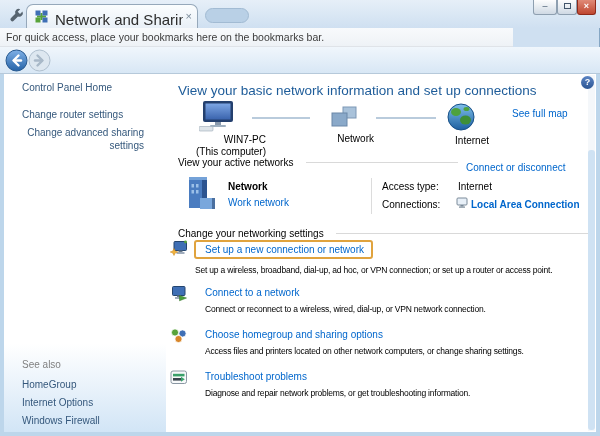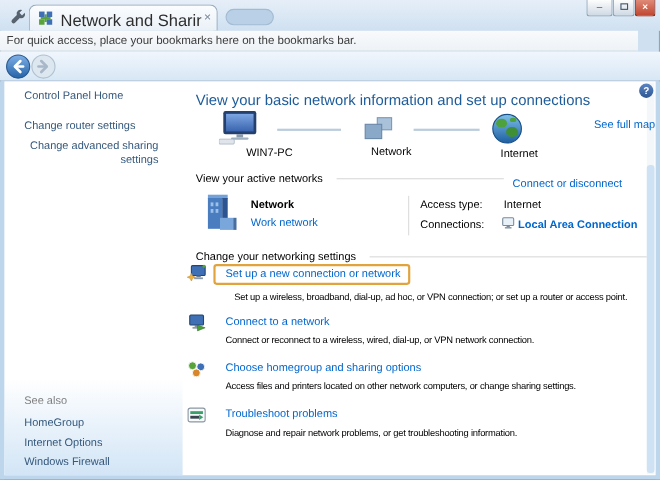--- a/index.html
+++ b/index.html
@@ -26,21 +26,21 @@
   .tab-stub { position:absolute; left:205px; top:8px; width:44px; height:15px;
     background:#b9d0e6; border:1px solid #a2bbd3; border-radius:8px; }
   .winbtn { position:absolute; top:0; height:15px; border:1px solid #8e9fb0; border-top:none;
     border-radius:0 0 3px 3px; font-size:9px; text-align:center; line-height:13px;
     background:linear-gradient(#fdfdfd,#cfd9e4); color:#41546a; }
   .winbtn.close { background:linear-gradient(#e08a77,#bf4730); border-color:#8e2a1a;
     color:#fff; font-weight:bold; }
   .maxglyph { display:inline-block; width:7px; height:6px; border:1px solid #41546a; margin-top:3px; }
 
   
-  .bookmarks { position:absolute; left:0; top:28px; width:580px; height:19px;
+  .bookmarks { position:absolute; left:0; top:28px; width:513px; height:19px;
     background:linear-gradient(#f8fafc,#eef2f6); border-bottom:1px solid #dfe3e8; }
   .bookmarks span { position:absolute; left:6px; top:3px; font-size:10.5px; color:#3c3c3c; }
 
   
   .navbar { position:absolute; left:0; top:47px; width:600px; height:27px;
     background:linear-gradient(#f0f6fc,#d8e7f5); border-bottom:1px solid #b6c9da; }
   .navchevron { position:absolute; left:53px; top:59px; width:0; height:0;
     border-left:4px solid transparent; border-right:4px solid transparent;
     border-top:4px solid #5d7a96; }
   .addressbar { position:absolute; left:62px; top:50px; width:396px; height:20px;
@@ -202,41 +202,42 @@
           <stop offset="1" stop-color="#3a64ad"></stop>
         </linearGradient>
       </defs>
     <rect x="4" y="0" width="30" height="21" rx="2" fill="#24406e"></rect>
     <rect x="6.5" y="2.5" width="25" height="16" fill="url(#gscr)"></rect>
     <rect x="16" y="21" width="6" height="3" fill="#8a9aad"></rect>
     <rect x="11" y="24" width="16" height="2" rx="1" fill="#9fb0c0"></rect>
     <rect x="0" y="25.5" width="14" height="4.5" rx="1" fill="#dfe5ea" stroke="#9aa8b5" stroke-width="0.6"></rect>
   </svg>
   <div class="maplabel" style="left:170px;top:134px;width:96px">WIN7-PC</div>
+  <div class="maplabel" style="left:170px;top:146px;width:96px">(This computer)</div>
   <div class="mapline" style="left:252px;top:117px;width:58px"></div>
   <svg class="abs" style="left:329px;top:105px" width="30" height="24" viewBox="0 0 30 24">
     <rect x="14" y="2" width="13" height="11" fill="#a9c2da" stroke="#7d97b5"></rect>
     <rect x="3" y="8" width="15" height="13" fill="#8aa9c9" stroke="#6a87a8"></rect>
   </svg>
   <div class="maplabel" style="left:314px;top:133px;width:60px">Network</div>
   <div class="mapline" style="left:376px;top:117px;width:60px"></div>
   <svg class="abs" style="left:447px;top:103px" width="28" height="28" viewBox="0 0 28 28">
     <defs>
         <linearGradient id="gglobe" x1="0" y1="0" x2="0" y2="1">
       <stop offset="0" stop-color="#7fc0ea"></stop>
           <stop offset="1" stop-color="#1d5fa0"></stop>
         </linearGradient>
       </defs>
     <circle cx="14" cy="14" r="13" fill="url(#gglobe)" stroke="#174f87"></circle>
     <ellipse cx="9" cy="9" rx="5" ry="4" fill="#4ea23e"></ellipse>
     <ellipse cx="18.5" cy="17" rx="5.5" ry="4.5" fill="#3f8f36"></ellipse>
     <ellipse cx="19.5" cy="6" rx="3" ry="2" fill="#4ea23e"></ellipse>
   </svg>
   <div class="maplabel" style="left:433px;top:135px;width:56px">Internet</div>
-  <div class="abs link t10" style="left:540px;top:108px">See full map</div>
+  <div class="abs link t10" style="left:512px;top:108px">See full map</div>
 
   <div class="abs t10" style="left:178px;top:157px">View your active networks</div>
   <div class="rule" style="left:306px;top:162px;width:152px"></div>
   <div class="abs link t10" style="left:466px;top:162px">Connect or disconnect</div>
 
   <svg class="abs" style="left:186px;top:176px" width="30" height="38" viewBox="0 0 30 38">
     <rect x="3" y="1" width="18" height="4" fill="#74a2d8"></rect>
     <rect x="3" y="4" width="13" height="28" fill="#4a7cc0"></rect>
     <rect x="16" y="4" width="5" height="28" fill="#2c5490"></rect>
     <rect x="5.5" y="8" width="2.5" height="3.5" fill="#9cc0e8"></rect>
@@ -264,21 +265,21 @@
 
   <svg class="abs" style="left:170px;top:240px" width="18" height="17" viewBox="0 0 18 17">
     <rect x="4" y="1.5" width="12.5" height="9" rx="1" fill="#3f6fb5" stroke="#24456f"></rect>
     <rect x="8.5" y="10.5" width="4" height="1.6" fill="#6a7a8a"></rect>
     <rect x="6.5" y="12.2" width="8" height="1.6" fill="#8a9aad"></rect>
     <polygon points="4,8.5 5.2,11 7.8,12 5.2,13 4,15.5 2.8,13 0.2,12 2.8,11" fill="#f0b23c" stroke="#c8871f" stroke-width="0.5"></polygon>
     <circle cx="15.5" cy="2" r="1.4" fill="#58a33a"></circle>
   </svg>
   <div class="hibox" style="top:240px"></div>
   <div class="abs link t10" style="left:205px;top:244px">Set up a new connection or network</div>
-  <div class="item-desc" style="left:213px;top:265px">Set up a wireless, broadband, dial-up, ad hoc, or VPN connection; or set up a router or access point.</div>
+  <div class="item-desc" style="left:195px;top:265px">Set up a wireless, broadband, dial-up, ad hoc, or VPN connection; or set up a router or access point.</div>
 
   <svg class="abs" style="left:170px;top:285px" width="18" height="17" viewBox="0 0 18 17">
     <rect x="2.5" y="1.5" width="12.5" height="9" rx="1" fill="#3f6fb5" stroke="#24456f"></rect>
     <rect x="7" y="10.5" width="4" height="1.6" fill="#6a7a8a"></rect>
     <rect x="5" y="12.2" width="8" height="1.6" fill="#8a9aad"></rect>
     <polygon points="9.5,10.5 16.5,13 9.5,15.8" fill="#4a9e3a" stroke="#2f7024" stroke-width="0.5"></polygon>
   </svg>
   <div class="abs link t10" style="left:205px;top:287px">Connect to a network</div>
   <div class="item-desc" style="left:205px;top:304px">Connect or reconnect to a wireless, wired, dial-up, or VPN network connection.</div>
 

